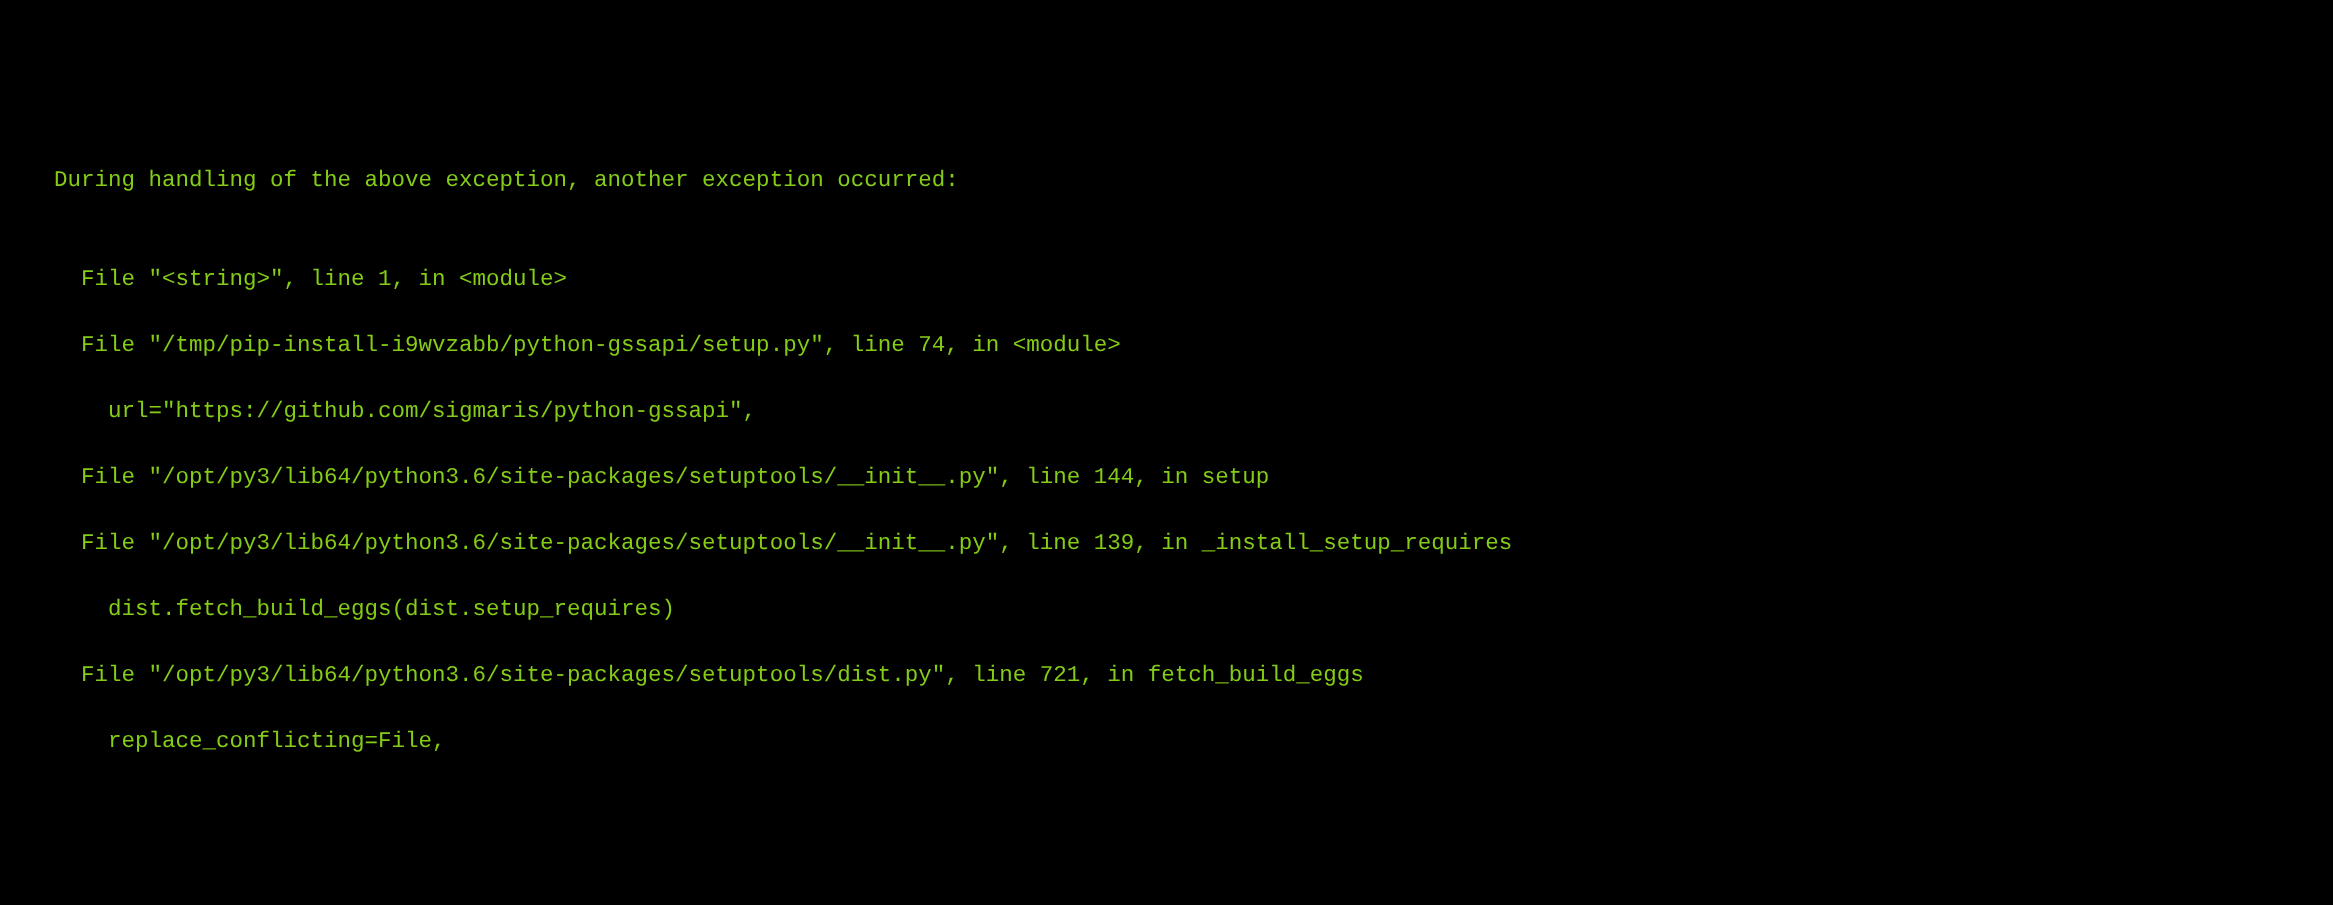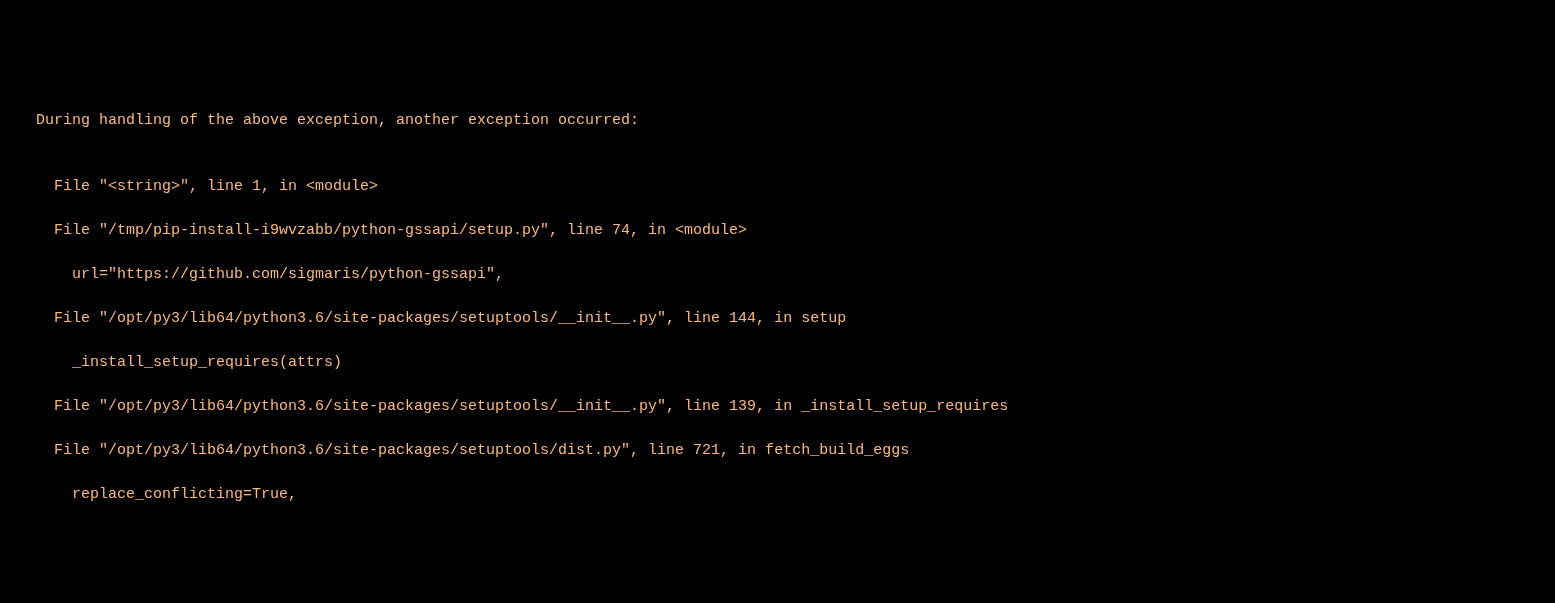--- a/index.html
+++ b/index.html
@@ -6,40 +6,40 @@
     body {
       background: #000000;
       font-family: 'Consolas', 'Monaco', 'Courier New', monospace;
       font-size: 15px;
       line-height: 22px;
       white-space: pre;
       overflow-x: hidden;
       padding: 0;
       width: 1555px;
     }
-    .red { color: #fdba74; }
+    .red { color: #84cc16; }
     .terminal { padding: 0; }
     .line { display: block; }
   </style>
 </head>
 <body>
 
 
 
 <div class="terminal">
 <span class="line red">    During handling of the above exception, another exception occurred:</span>
 <span class="line red"></span>
 <span class="line red">      File "&lt;string&gt;", line 1, in &lt;module&gt;</span>
 <span class="line red">      File "/tmp/pip-install-i9wvzabb/python-gssapi/setup.py", line 74, in &lt;module&gt;</span>
 <span class="line red">        url="https://github.com/sigmaris/python-gssapi",</span>
 <span class="line red">      File "/opt/py3/lib64/python3.6/site-packages/setuptools/__init__.py", line 144, in setup</span>
-<span class="line red">        _install_setup_requires(attrs)</span>
 <span class="line red">      File "/opt/py3/lib64/python3.6/site-packages/setuptools/__init__.py", line 139, in _install_setup_requires</span>
+<span class="line red">        dist.fetch_build_eggs(dist.setup_requires)</span>
 <span class="line red">      File "/opt/py3/lib64/python3.6/site-packages/setuptools/dist.py", line 721, in fetch_build_eggs</span>
-<span class="line red">        replace_conflicting=True,</span>
+<span class="line red">        replace_conflicting=File,</span>
 
 
 
 
 
 
 
 
 
 

